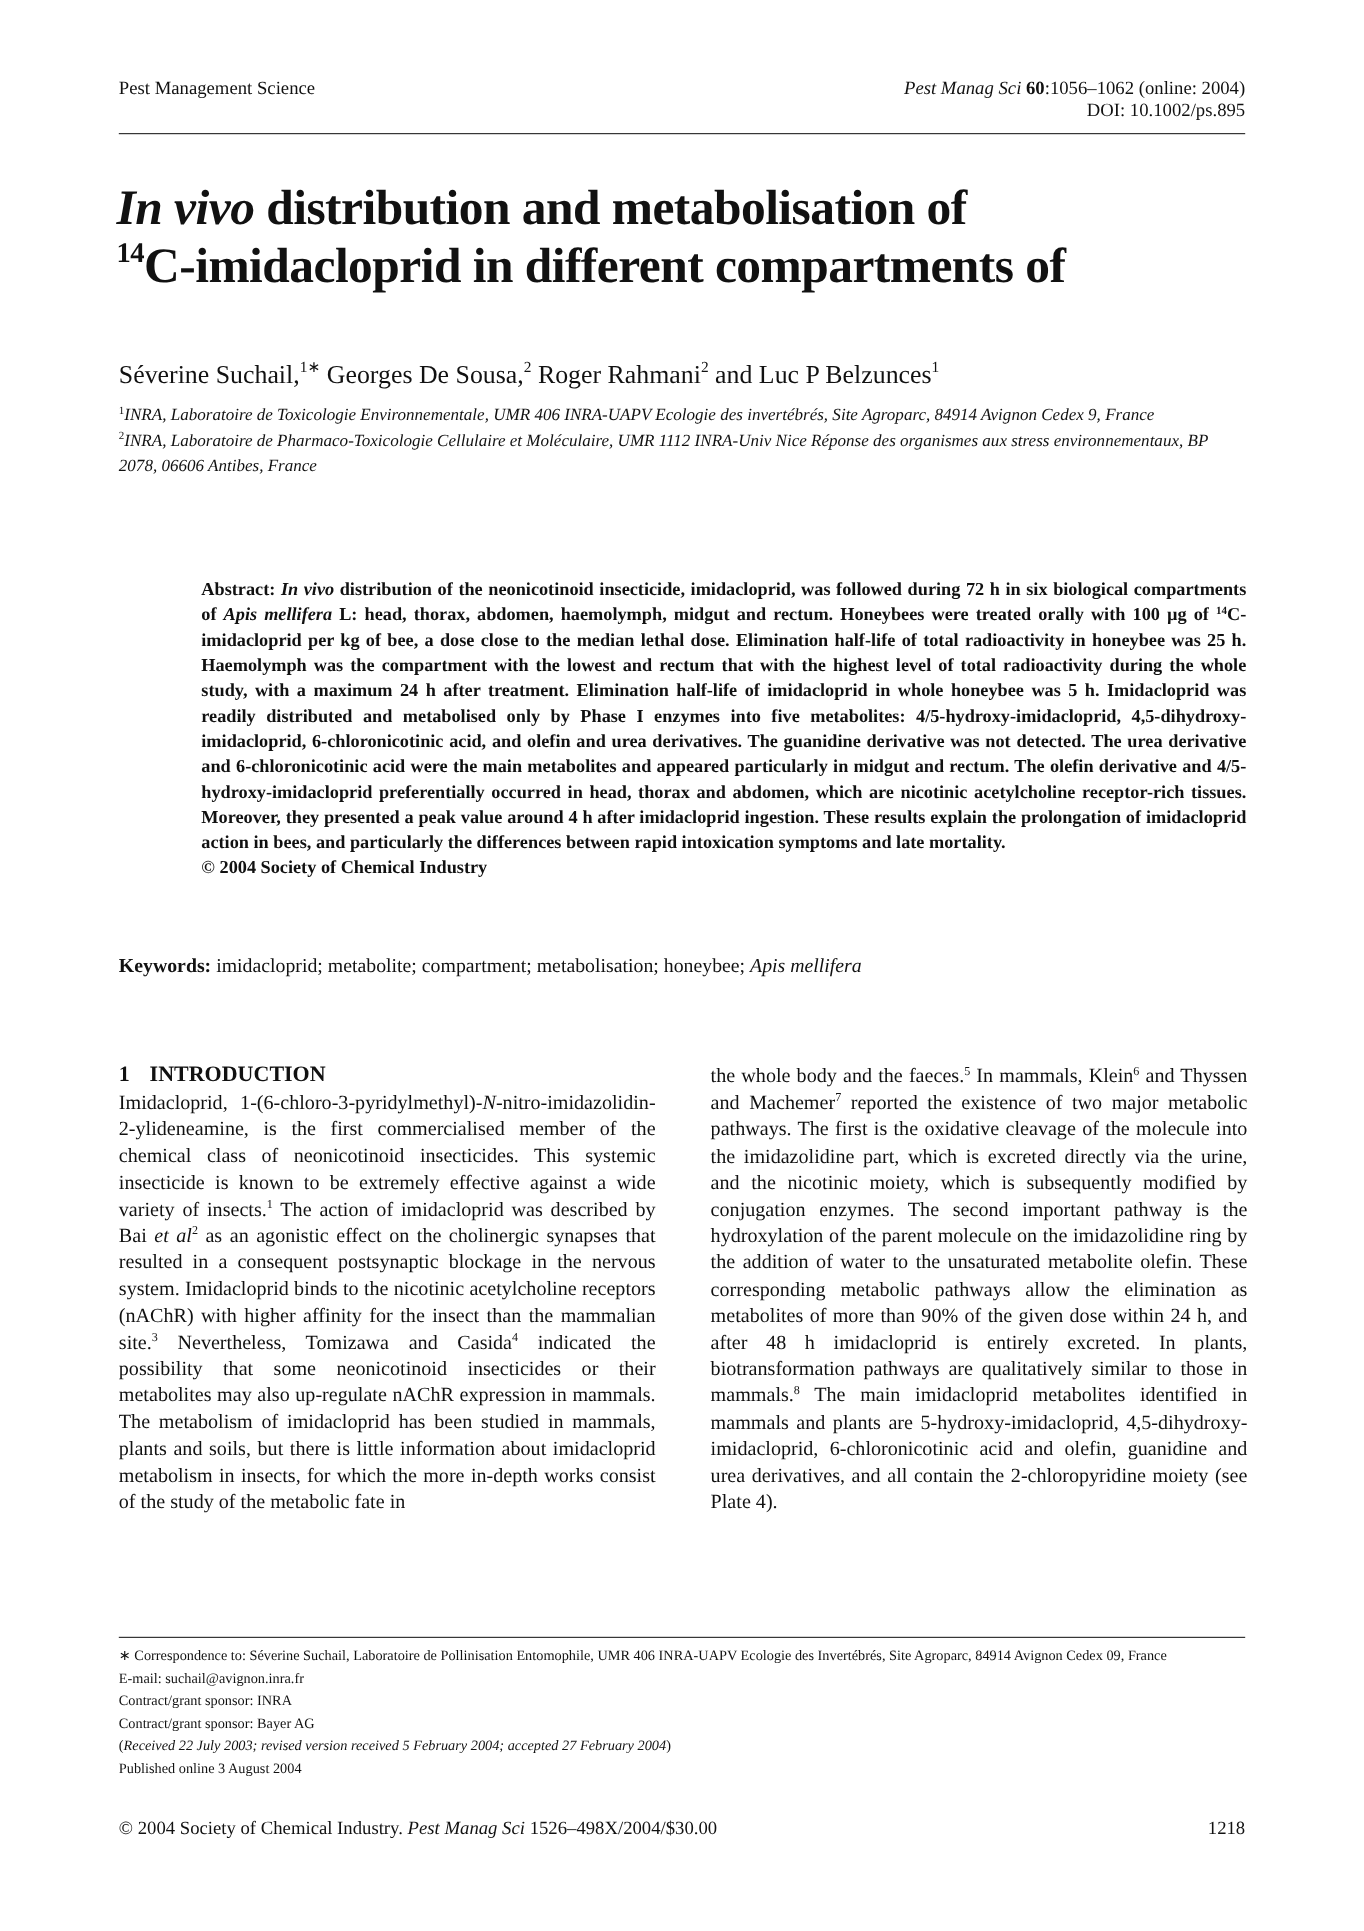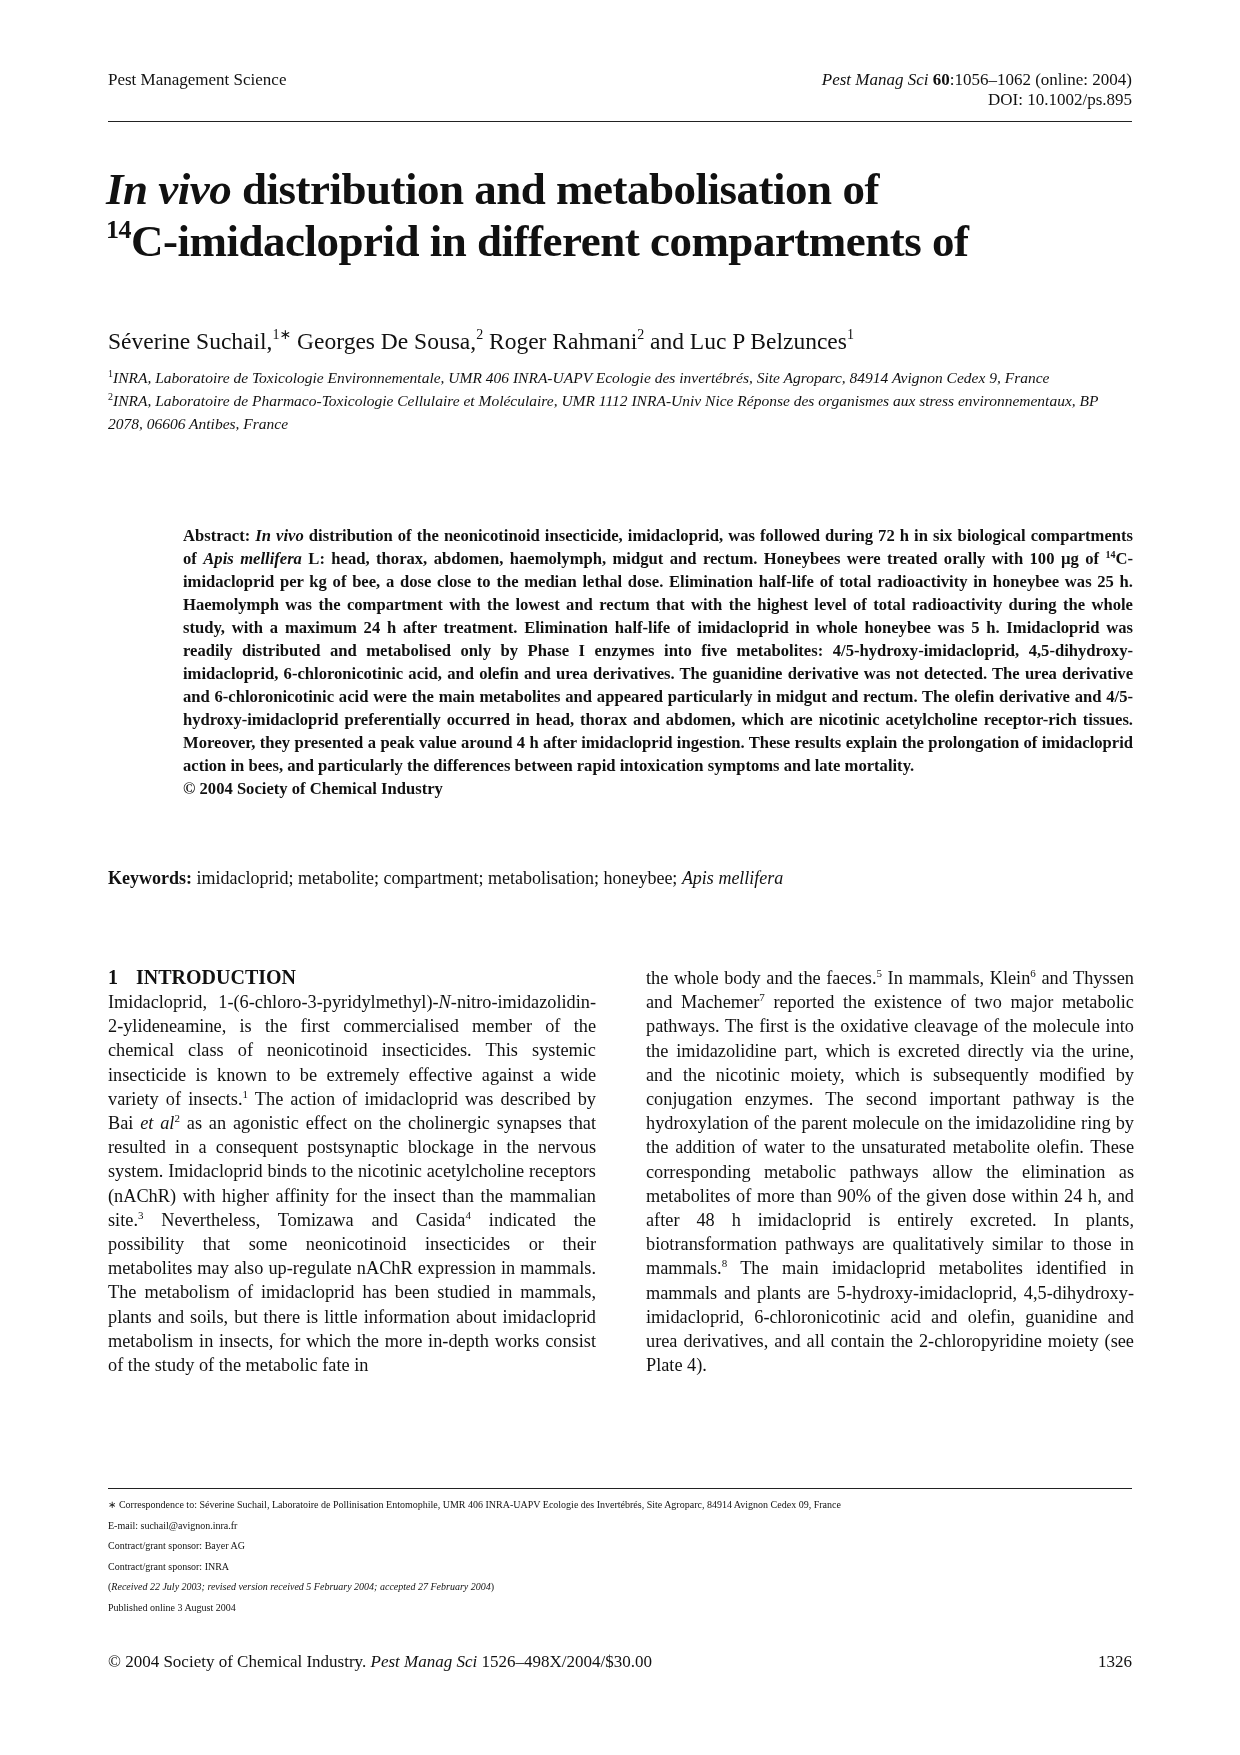--- a/index.html
+++ b/index.html
@@ -27,21 +27,21 @@
   .keywords { position: absolute; top: 868px; left: 108px; font-size: 18px; }
 
   .col { position: absolute; top: 966px; width: 488px; font-size: 18.3px; line-height: 24.2px; text-align: justify; }
   .col-left { left: 108px; }
   .col-right { left: 646px; }
   .col sup { font-size: 11px; vertical-align: 7px; line-height: 0; }
   .sec-head { font-size: 20px; font-weight: bold; line-height: 22px; margin: 0 0 2px 0; }
   .sec-head .num { margin-right: 18px; }
 
   .rule-foot { position: absolute; top: 1488px; left: 108px; width: 1024px; height: 1px; background: #222; }
-  .footnotes { position: absolute; top: 1495px; left: 108px; width: 1024px; font-size: 10px; line-height: 20.5px; }
+  .footnotes { position: absolute; top: 1495px; left: 108px; width: 1024px; font-size: 13px; line-height: 20.5px; }
   .footnotes .it { font-style: italic; }
 
   .page-foot { position: absolute; top: 1652px; left: 108px; width: 1024px; font-size: 17px; }
   .pf-left { position: absolute; left: 0; top: 0; }
   .pf-right { position: absolute; right: 0; top: 0; }
   i { font-style: italic; text-align: center; }
 </style>
 </head>
 <body>
 
@@ -86,22 +86,22 @@
 </div>
 
 <div class="col col-right serif">
   <div><span>the whole body and the faeces.</span><sup>5</sup><span> In mammals, Klein</span><sup>6</sup><span> and Thyssen and Machemer</span><sup>7</sup><span> reported the existence of two major metabolic pathways. The first is the oxidative cleavage of the molecule into the imidazolidine part, which is excreted directly via the urine, and the nicotinic moiety, which is subsequently modified by conjugation enzymes. The second important pathway is the hydroxylation of the parent molecule on the imidazolidine ring by the addition of water to the unsaturated metabolite olefin. These corresponding metabolic pathways allow the elimination as metabolites of more than 90% of the given dose within 24 h, and after 48 h imidacloprid is entirely excreted. In plants, biotransformation pathways are qualitatively similar to those in mammals.</span><sup>8</sup><span> The main imidacloprid metabolites identified in mammals and plants are 5-hydroxy-imidacloprid, 4,5-dihydroxy-imidacloprid, 6-chloronicotinic acid and olefin, guanidine and urea derivatives, and all contain the 2-chloropyridine moiety (see Plate 4).</span></div>
 </div>
 
 <div class="rule-foot"></div>
 <div class="footnotes sans">
   <div>∗ Correspondence to: Séverine Suchail, Laboratoire de Pollinisation Entomophile, UMR 406 INRA-UAPV Ecologie des Invertébrés, Site Agroparc, 84914 Avignon Cedex 09, France</div>
   <div>E-mail: suchail@avignon.inra.fr</div>
+  <div>Contract/grant sponsor: INRA</div>
   <div>Contract/grant sponsor: Bayer AG</div>
-  <div>Contract/grant sponsor: INRA</div>
   <div><span>(</span><span class="it">Received 22 July 2003; revised version received 5 February 2004; accepted 27 February 2004</span><span>)</span></div>
   <div>Published online 3 August 2004</div>
 </div>
 
 <div class="page-foot serif">
   <div class="pf-left"><span>© 2004 Society of Chemical Industry. </span><i>Pest Manag Sci</i><span> 1526–498X/2004/$30.00</span></div>
-  <div class="pf-right">1326</div>
+  <div class="pf-right">1218</div>
 </div>
 
 </body></html>

